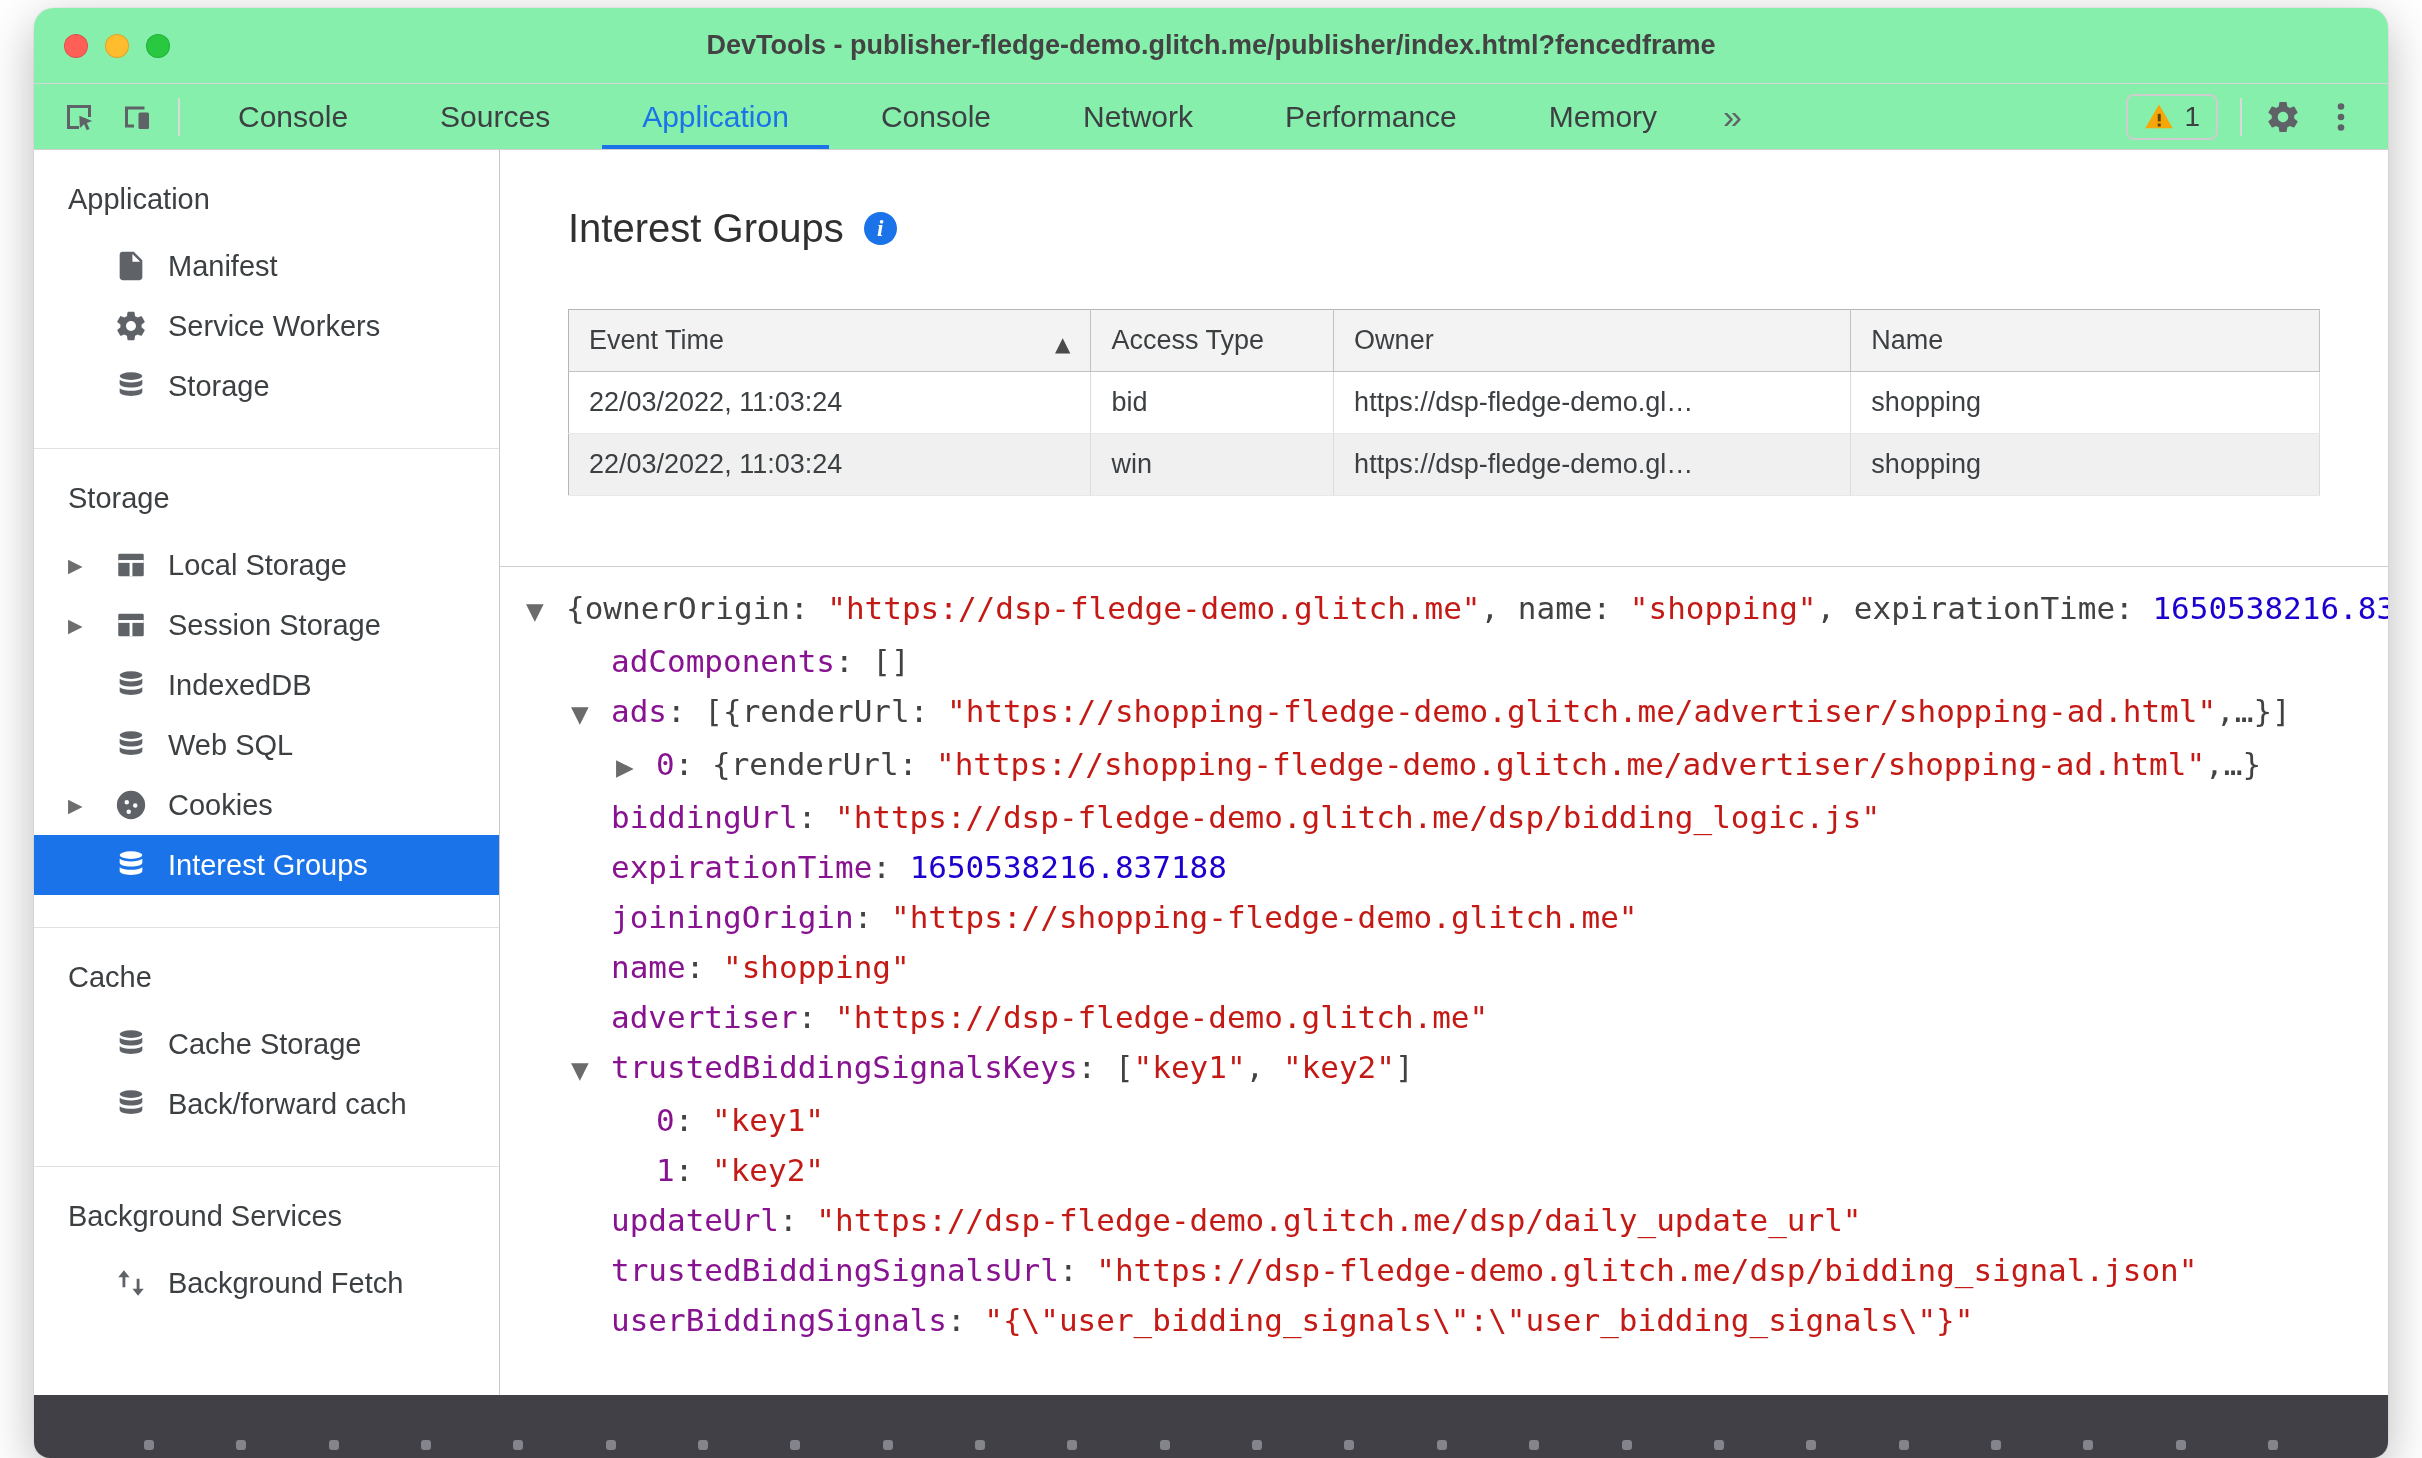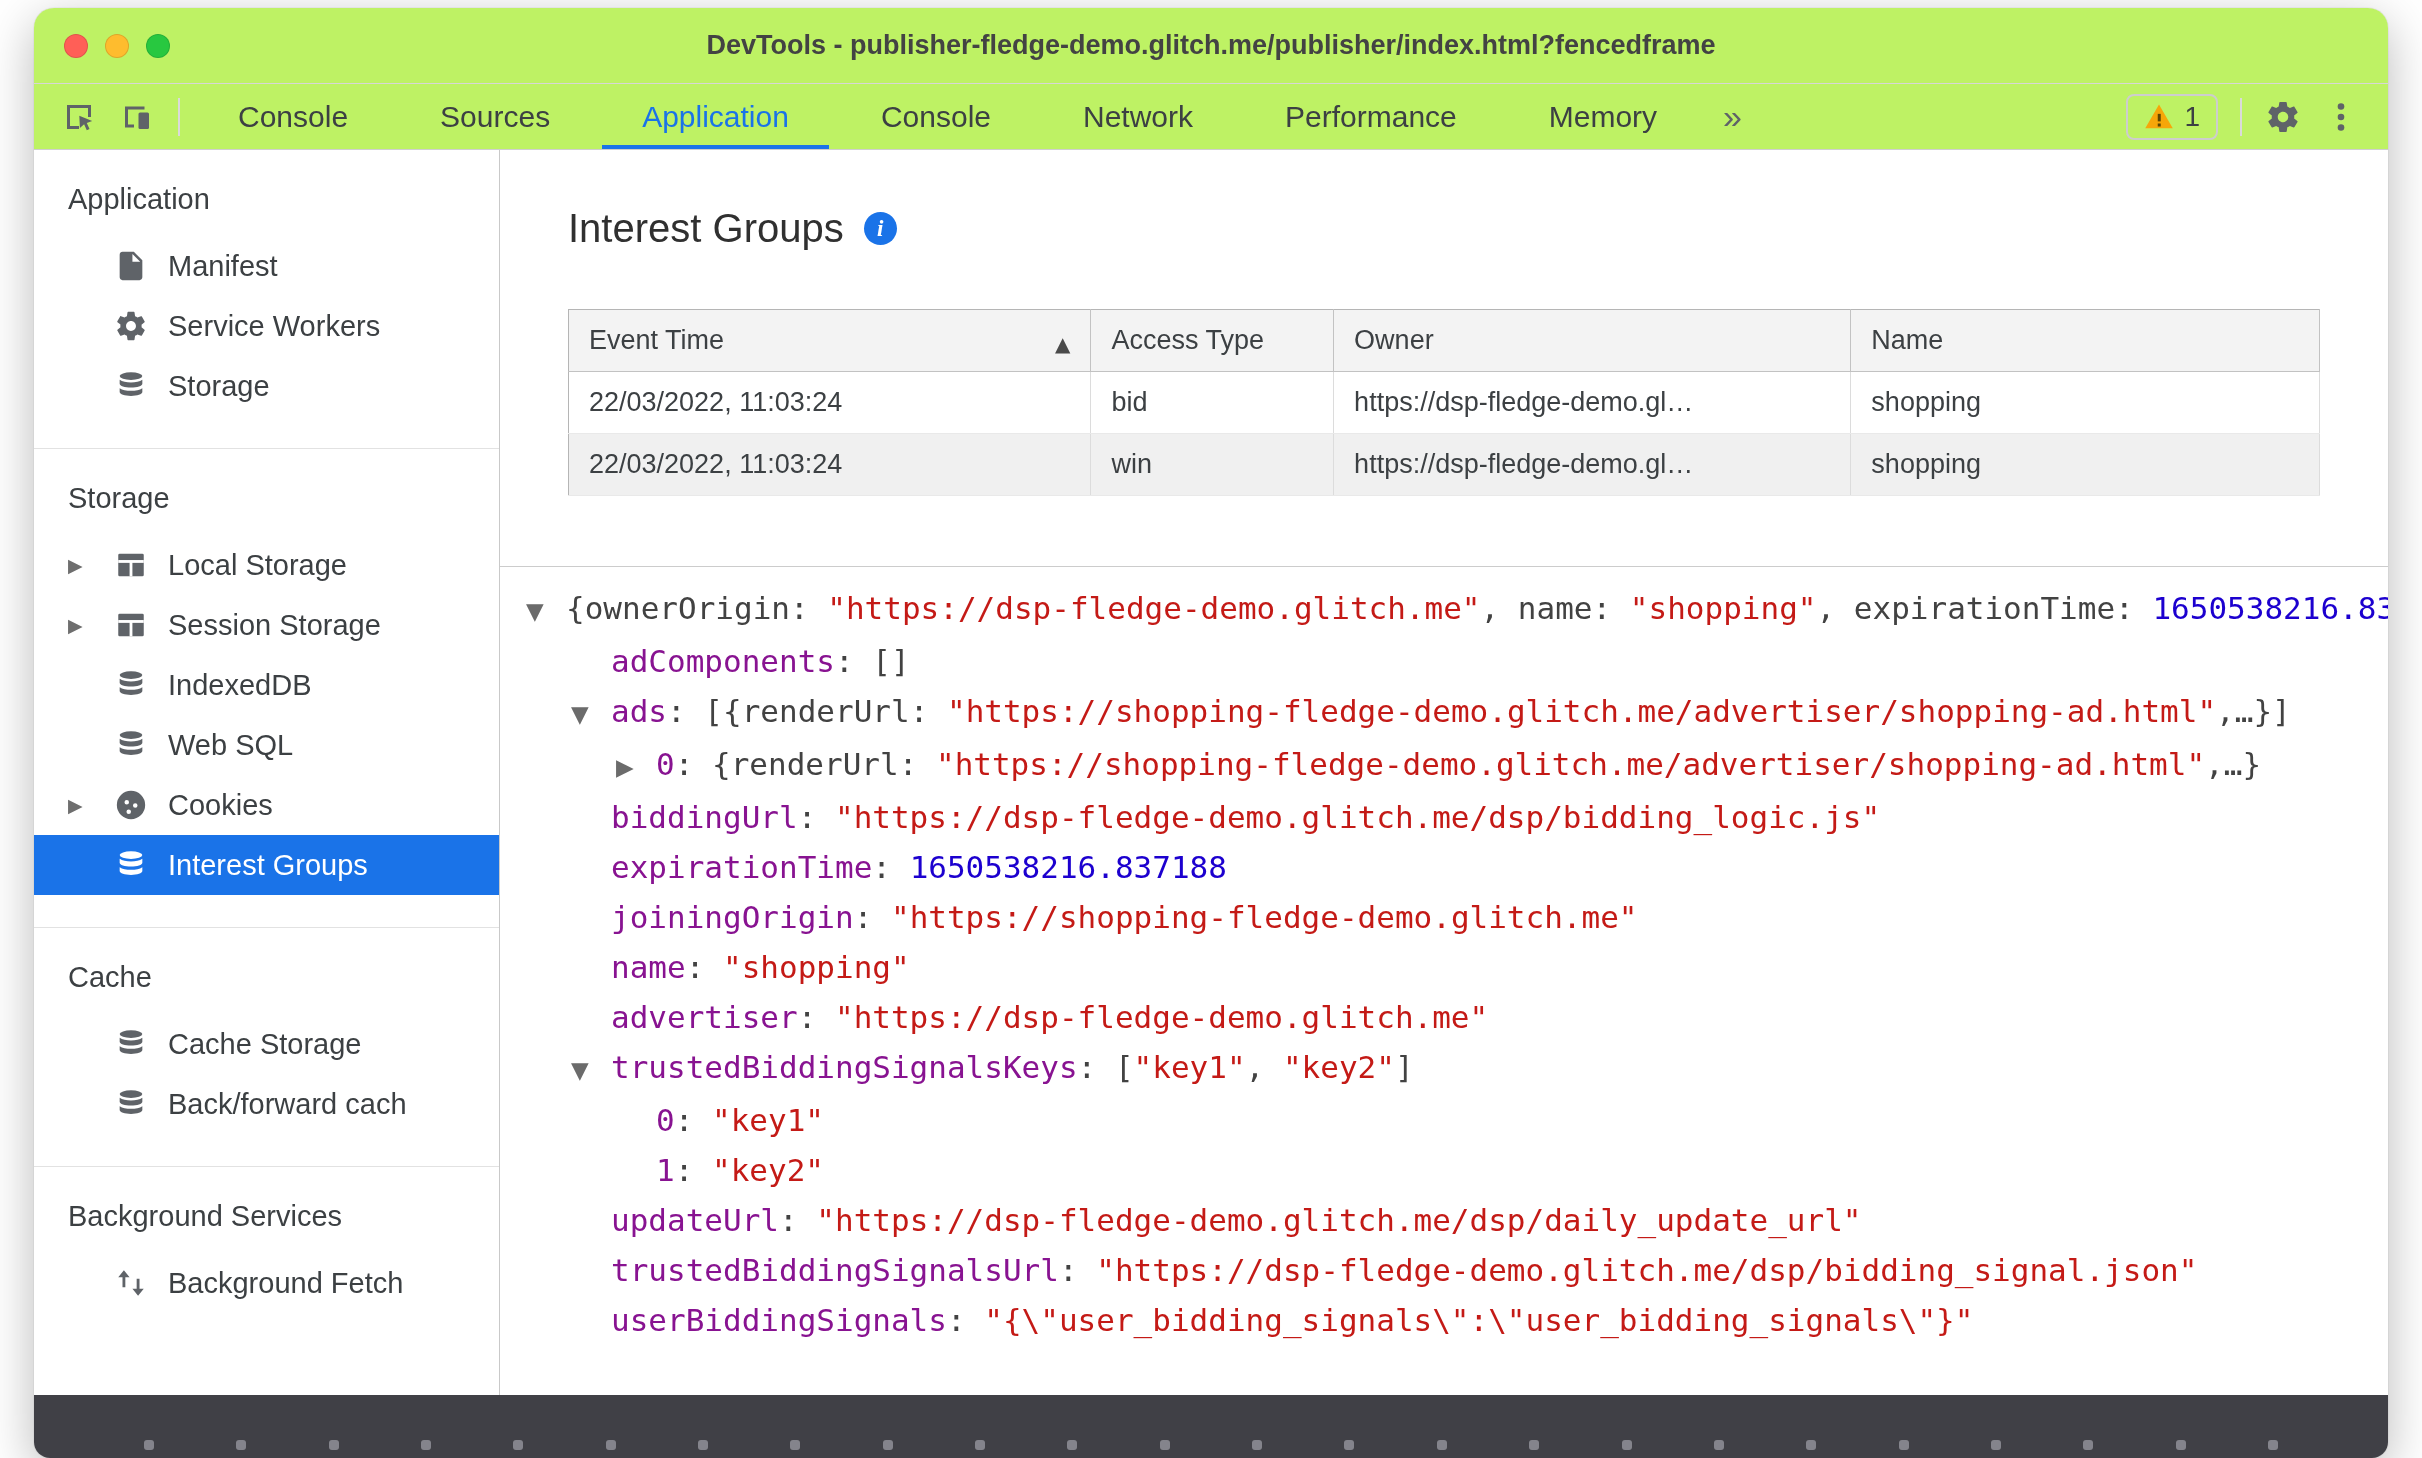--- a/index.html
+++ b/index.html
@@ -2,28 +2,28 @@
 <html><head>
 <meta charset="utf-8">
 <style>
   * { box-sizing: border-box; margin: 0; padding: 0; }
   html,body { width: 2422px; height: 1458px; background:#ffffff; font-family:"Liberation Sans", sans-serif; overflow:hidden; }
   .mac-window{ position:absolute; left:34px; top:8px; width:2354px; height:1450px;
     border-radius:20px 20px 16px 16px; overflow:hidden; background:#fff;
     box-shadow:0 14px 50px rgba(0,0,0,.28), 0 0 1px rgba(0,0,0,.35);
     display:flex; flex-direction:column; }
   
-  .titlebar{ flex:0 0 76px; background:#bef264; border-bottom:1px solid #d7d6d7;
+  .titlebar{ flex:0 0 76px; background:#86efac; border-bottom:1px solid #d7d6d7;
     display:flex; align-items:center; position:relative; }
   .traffic{ display:flex; gap:17px; margin-left:30px; z-index:2; }
   .light{ width:24px; height:24px; border-radius:50%; border:1px solid rgba(0,0,0,.12); }
   .light.red{ background:#ff5f57; } .light.yellow{ background:#febc2e; } .light.green{ background:#28c840; }
   .win-title{ position:absolute; left:0; right:0; text-align:center; font-size:27px; font-weight:700; color:#434343; }
   
-  .toolbar{ flex:0 0 66px; background:#bef264; border-bottom:1px solid #cfcfcf;
+  .toolbar{ flex:0 0 66px; background:#86efac; border-bottom:1px solid #cfcfcf;
     display:flex; align-items:stretch; padding-left:16px; }
   .tb-btn{ width:58px; display:flex; align-items:center; justify-content:center; }
   .tb-btn svg{ width:36px; height:36px; fill:#5f6368; }
   .vsep{ width:2px; height:38px; background:#dadada; align-self:center; margin:0 12px; }
   .tabs{ display:flex; }
   .tab{ display:flex; align-items:center; padding:0 46px; font-size:30px; color:#3c4043; position:relative; white-space:nowrap; }
   .tab.active{ color:#1a73e8; }
   .tab.active::after{ content:""; position:absolute; left:6px; right:6px; bottom:0; height:4px; background:#1a73e8; }
   .more-tabs{ display:flex; align-items:center; padding:0 20px; font-size:34px; color:#5f6368; }
   .tb-right{ margin-left:auto; display:flex; align-items:center; padding-right:18px; }

